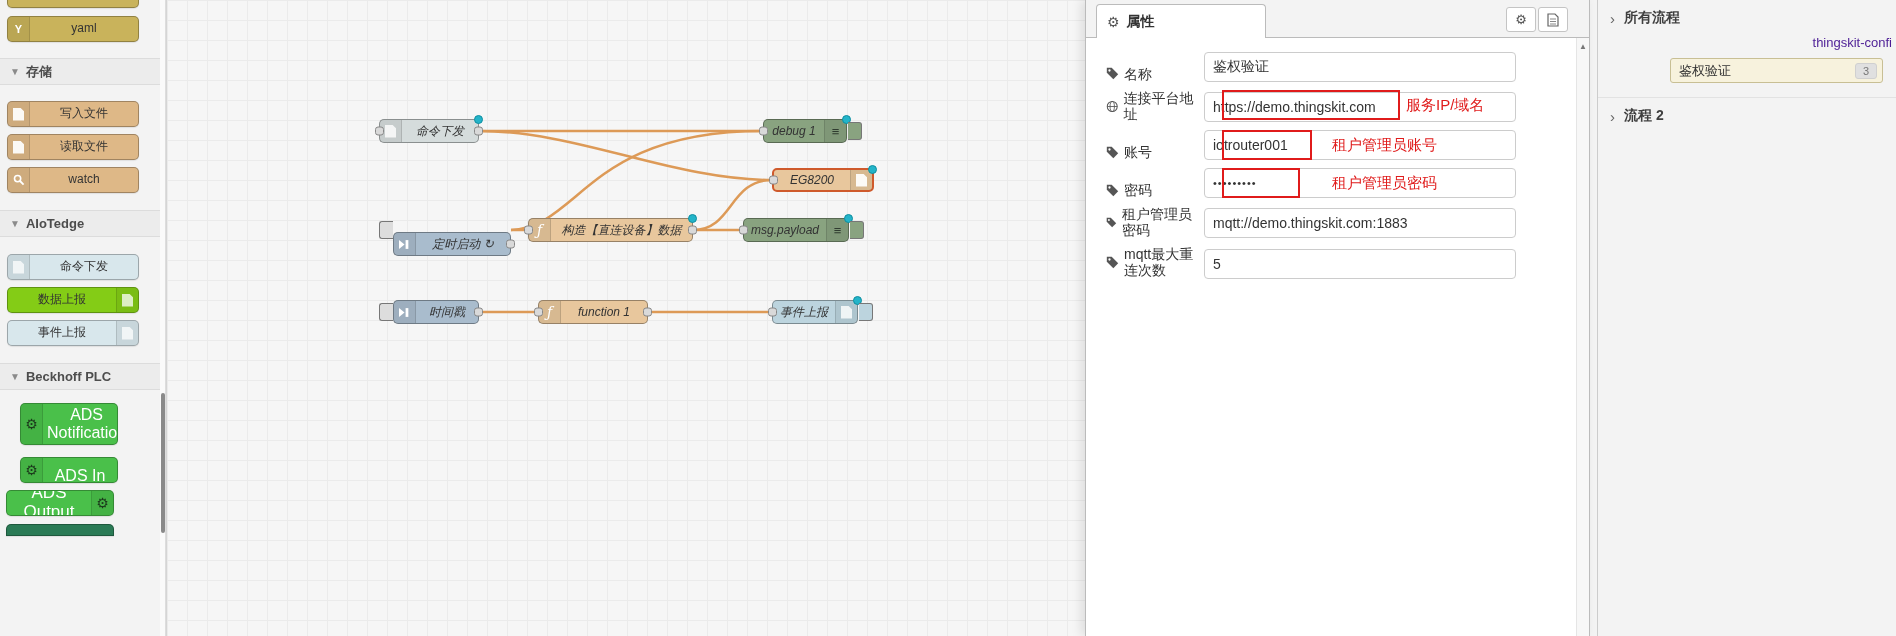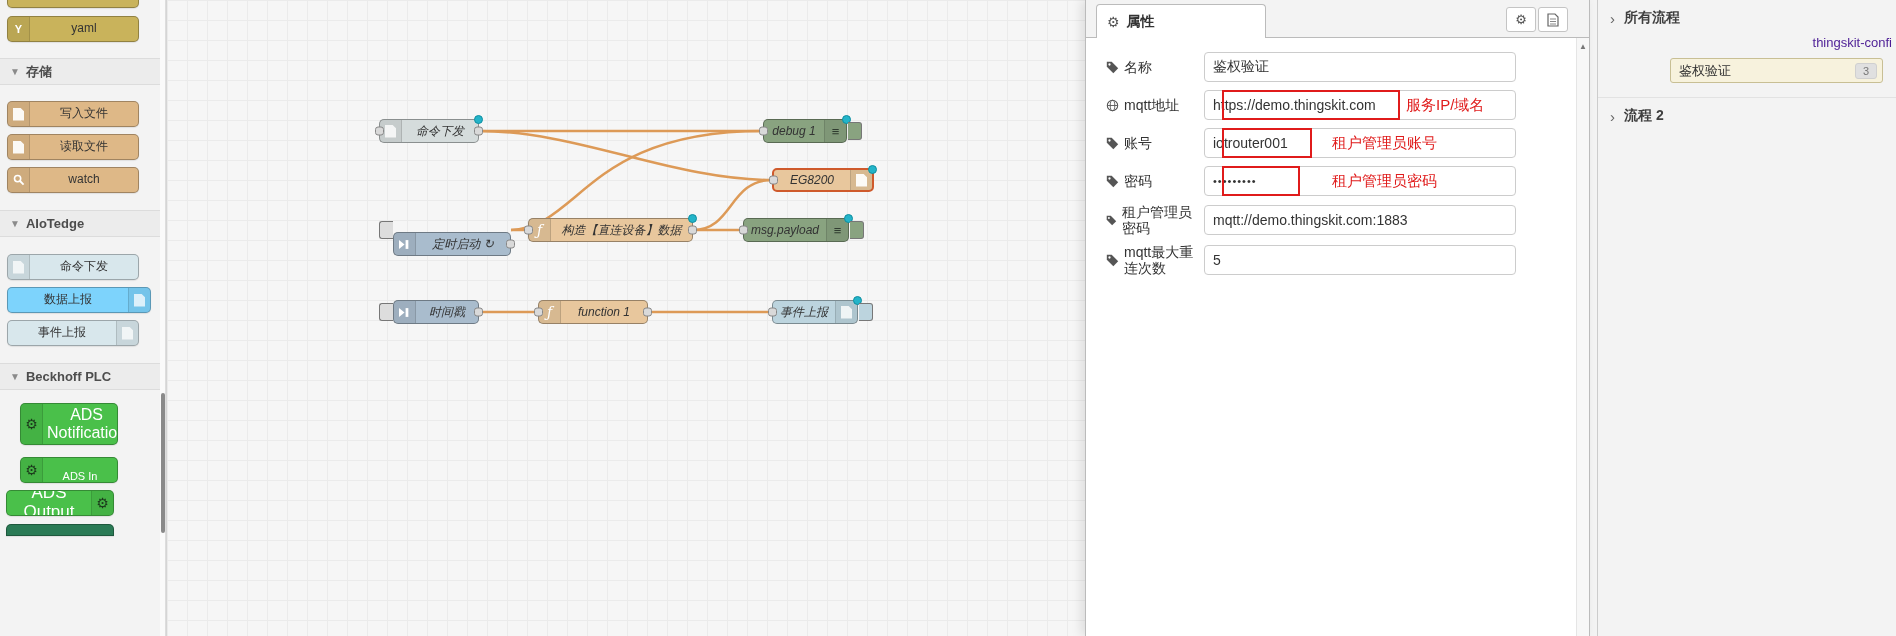--- a/index.html
+++ b/index.html
@@ -35,21 +35,21 @@
   .sq.rgt { border-radius:0 3px 3px 0; border-left:none; }
   .menu-ic { font-style:normal; font-size:13px; color:#2f3b2f; }
   .fx { font-family:"DejaVu Serif", serif; font-style:italic; color:#fff; font-size:14px; }
 
   
   .tray { position:absolute; left:1085px; top:0; width:505px; height:636px; background:#fff; border-left:1px solid #bbb; border-right:1px solid #bbb; box-shadow:-4px 0 10px rgba(0,0,0,.10); }
   .tray-tabs { position:relative; height:38px; background:#f3f3f3; border-bottom:1px solid #bbb; }
   .tray-tab { position:absolute; left:10px; top:4px; width:170px; height:34px; background:#fff; border:1px solid #bbb; border-bottom:none; border-radius:4px 4px 0 0; display:flex; align-items:center; gap:7px; padding-left:10px; font-weight:bold; font-size:14px; color:#333; z-index:2; cursor:pointer; }
   .tray-btn { position:absolute; top:7px; width:30px; height:25px; background:#fff; border:1px solid #c4c4c4; border-radius:3px; display:flex; align-items:center; justify-content:center; color:#555; cursor:pointer; }
   .tray-form { position:absolute; left:0; right:14px; top:38px; bottom:0; padding:14px 0 0 20px; background:#fff; }
-  .frow { position:relative; display:flex; align-items:center; margin-bottom:8px; min-height:30px; }
+  .frow { position:relative; display:flex; align-items:flex-end; margin-bottom:8px; min-height:30px; }
   .flabel { width:98px; flex:none; font-size:14px; color:#333; display:flex; align-items:center; gap:5px; line-height:1.15; }
   .flabel .ltxt { display:inline-block; }
   .finput { width:312px; height:30px; border:1px solid #ccc; border-radius:4px; padding:0 8px; font-size:14px; color:#333; font-family:"Liberation Sans", sans-serif; background:#fff; }
   .red-box { position:absolute; top:0; height:30px; border:2px solid #e01b1b; pointer-events:none; z-index:5; }
   .red-note { position:absolute; top:6px; color:#e01b1b; font-size:15px; white-space:nowrap; z-index:5; pointer-events:none; }
   .tray-scroll { position:absolute; right:0; top:38px; bottom:0; width:13px; background:#f7f7f7; border-left:1px solid #e5e5e5; text-align:center; padding-top:4px; font-size:8px; color:#777; }
 
   
   .sidebar { position:absolute; left:1597px; top:0; width:299px; height:636px; background:#f3f3f3; border-left:1px solid #ccc; }
   .sb-header { display:flex; align-items:center; gap:9px; padding:9px 12px 6px 12px; font-size:14px; font-weight:bold; color:#3f3f3f; cursor:pointer; }
@@ -108,21 +108,21 @@
       <span class="cat-caret">▼</span>
       <span>AIoTedge</span>
     </div>
 
     <div class="pnode" style="left:7px; top:254px; width:132px; background:#d8e7ec;">
       <span class="istrip l">
           <span class="pg" style="opacity:.75;"></span>
         </span>
       <span class="plbl">命令下发</span>
     </div>
-    <div class="pnode" style="left:7px; top:287px; width:144px; background:#7dd3fc;">
+    <div class="pnode" style="left:7px; top:287px; width:132px; background:#84cc16;">
       <span class="plbl">数据上报</span>
       <span class="istrip r">
           <span class="pg" style="opacity:.75;"></span>
         </span>
     </div>
     <div class="pnode" style="left:7px; top:320px; width:132px; background:#d8e7ec;">
       <span class="plbl">事件上报</span>
       <span class="istrip r">
           <span class="pg" style="opacity:.75;"></span>
         </span>
@@ -132,21 +132,21 @@
       <span class="cat-caret">▼</span>
       <span>Beckhoff PLC</span>
     </div>
 
     <div class="pnode" style="left:20px; top:403px; width:98px; height:42px; background:#4ac04a;">
       <span class="istrip l" style="font-style:normal; font-size:14px; color:#1c3a1c;">⚙</span>
       <span class="plbl white-txt" style="font-size:16px;">ADS Notification</span>
     </div>
     <div class="pnode" style="left:20px; top:457px; width:98px; background:#4ac04a;">
       <span class="istrip l" style="font-style:normal; font-size:14px; color:#1c3a1c;">⚙</span>
-      <span class="plbl white-txt" style="font-size:11px;margin-top:12px;">ADS In</span>
+      <span class="plbl white-txt" style="font-size:16px;margin-top:12px;">ADS In</span>
     </div>
     <div class="pnode" style="left:6px; top:490px; width:108px; background:#4ac04a;">
       <span class="plbl white-txt" style="font-size:17px;">ADS Output</span>
       <span class="istrip r" style="font-style:normal; font-size:14px; color:#1c3a1c;">⚙</span>
     </div>
     <div class="pnode" style="left:6px; top:524px; width:108px; height:12px; background:#2a7a55; border-radius:5px 5px 0 0;"></div>
   </aside>
 
   <div class="pal-scrollbar">
     <div class="pal-thumb"></div>
@@ -291,21 +291,21 @@
         <input class="finput" value="鉴权验证" style="">
       </div>
 
       <div class="frow">
         <span class="flabel">
           <svg class="mini" width="13" height="13" viewBox="0 0 16 16">
               <circle cx="8" cy="8" r="6.4" fill="none" stroke="#555" stroke-width="1.3"></circle>
               <ellipse cx="8" cy="8" rx="2.8" ry="6.4" fill="none" stroke="#555" stroke-width="1.1"></ellipse>
               <line x1="1.6" y1="8" x2="14.4" y2="8" stroke="#555" stroke-width="1.1"></line>
             </svg>
-          <span class="ltxt">mqtt地址</span>
+          <span class="ltxt">连接平台地址</span>
         </span>
         <input class="finput" value="https://demo.thingskit.com" style="">
         <span class="red-box" style="left:116px; width:178px;"></span>
         <span class="red-note" style="left:300px;">服务IP/域名</span>
       </div>
 
       <div class="frow">
         <span class="flabel">
           <svg class="mini" width="13" height="13" viewBox="0 0 16 16">
               <path d="M1 1 v6 l8 8 6 -6 -8 -8 z" fill="#555"></path>

